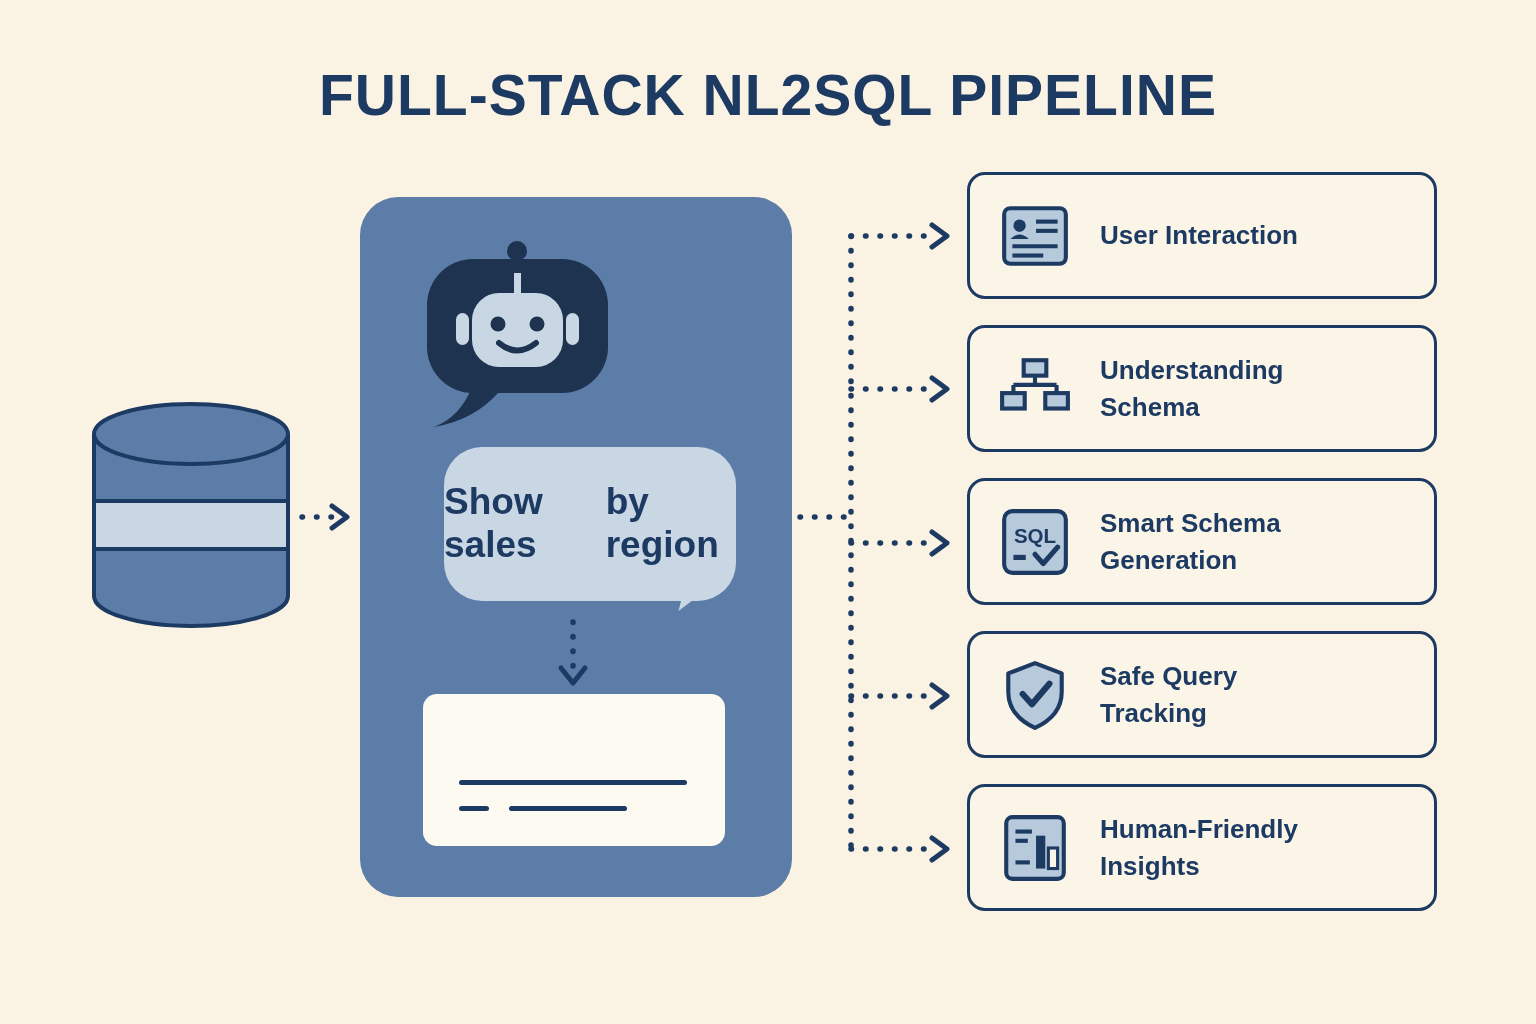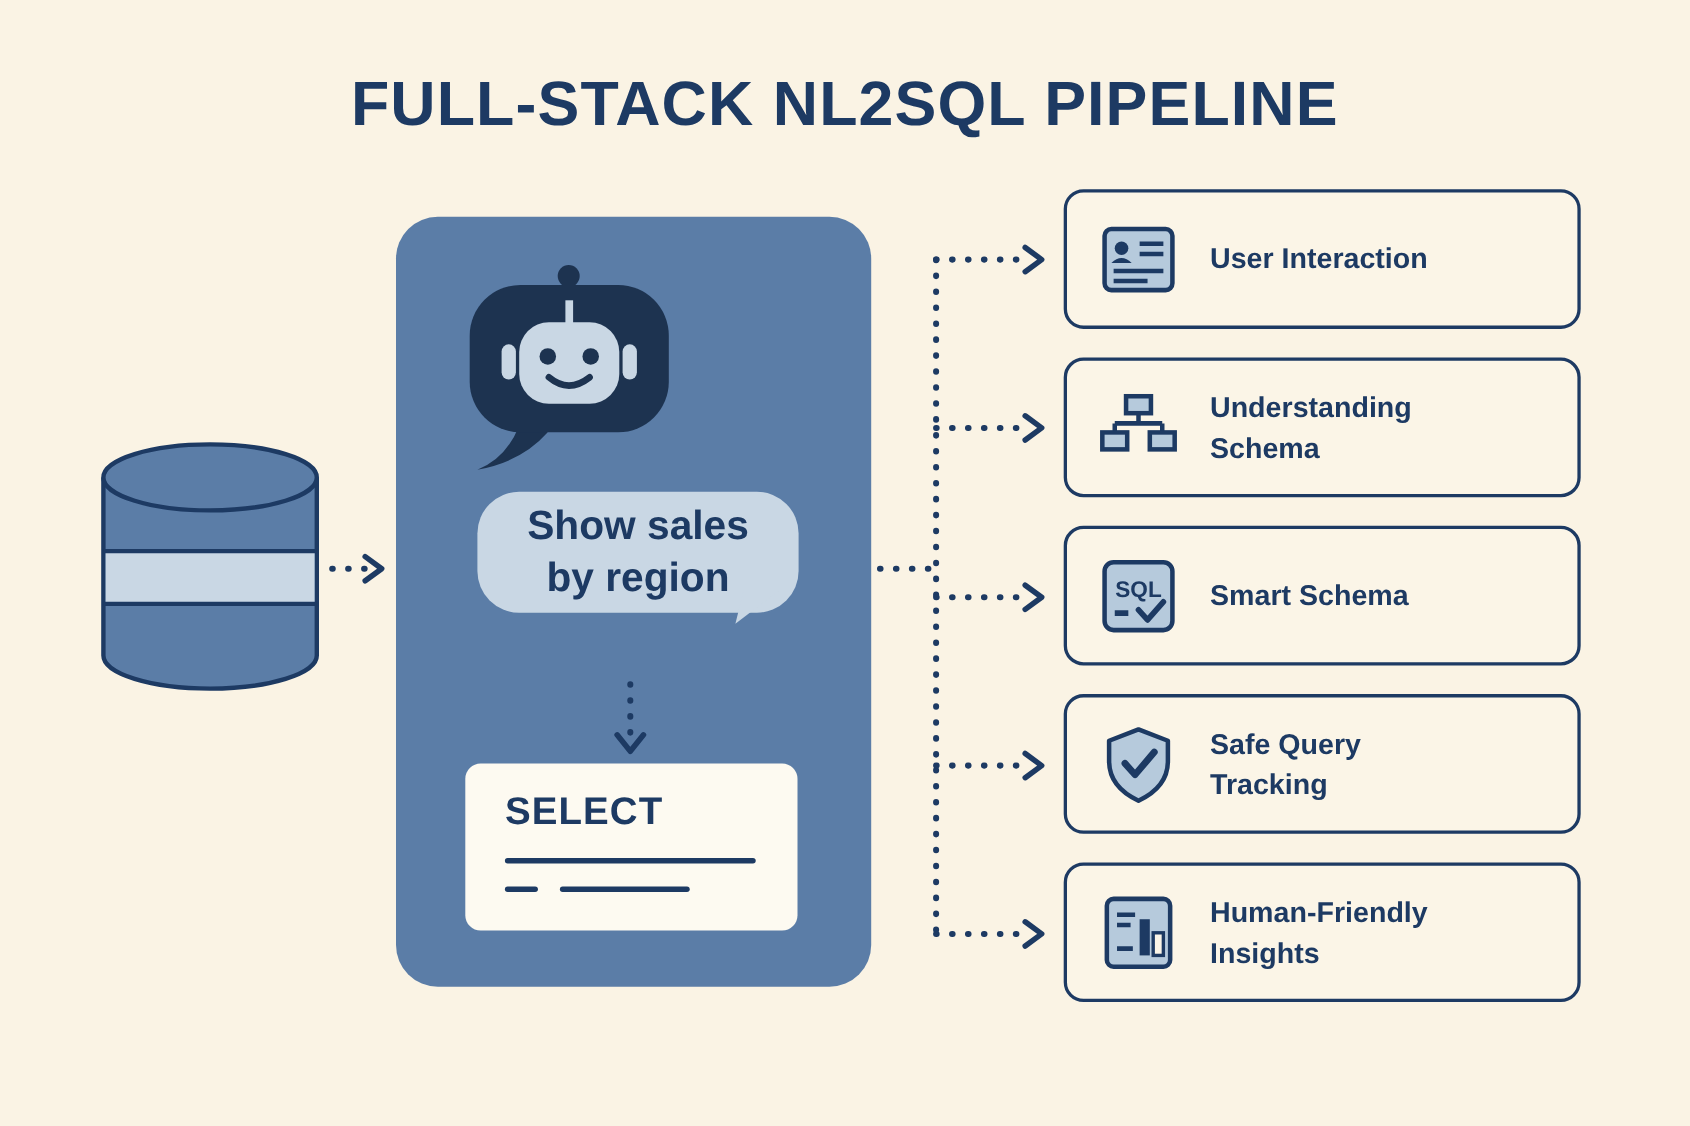--- a/index.html
+++ b/index.html
@@ -24,25 +24,25 @@
   .db{position:absolute;left:86px;top:398px;}
   
   .panel{
     position:absolute;left:360px;top:197px;
     width:432px;height:700px;
     background:#5b7da7;
     border-radius:38px;
   }
   .robot{position:absolute;left:50px;top:28px;}
   .query-bubble{
-    position:absolute;left:74px;top:250px;
-    width:292px;height:110px;
+    position:absolute;left:84px;top:250px;
+    width:292px;height:154px;
     background:#c9d7e4;
     border-radius:38px;
-    display:flex;flex-direction:column;
+    display:flex;flex-direction:row;
     align-items:center;justify-content:center;
     gap:4px;
   }
   .query-bubble::after{
     content:"";position:absolute;bottom:-26px;right:36px;
     width:0;height:0;
     border:16px solid transparent;
     border-top:30px solid #c9d7e4;
     transform:skewX(-38deg);
   }
@@ -122,21 +122,20 @@
         <path d="M89,118 Q107,133 126,118" stroke="#1d3350" stroke-width="6" fill="none" stroke-linecap="round"></path>
       </svg>
     </div>
 
     <div class="query-bubble">
       <div class="query-line">Show sales</div>
       <div class="query-line">by region</div>
     </div>
 
     <div class="select-box">
-      <div class="sql-keyword">SELECT</div>
       <div class="code-line l1"></div>
       <div class="code-line l2"></div>
       <div class="code-line l3"></div>
     </div>
 
   </div>
 
   <div class="steps">
 
     <div class="step">
@@ -175,20 +174,21 @@
       <span class="step-icon">
         <svg width="74" height="74" viewBox="0 0 72 72">
           <rect x="6" y="6" width="60" height="60" rx="8" fill="#b6cadc" stroke="#1d3a63" stroke-width="4"></rect>
           <text x="36" y="37" text-anchor="middle" font-family="Liberation Sans, sans-serif" font-size="20" font-weight="bold" fill="#1d3a63">SQL</text>
           <line x1="15" y1="51" x2="27" y2="51" stroke="#1d3a63" stroke-width="5"></line>
           <path d="M36,48 l8,9 l14,-16" stroke="#1d3a63" stroke-width="5" fill="none" stroke-linecap="round" stroke-linejoin="round"></path>
         </svg>
       </span>
       <div class="step-text">
         <div>Smart Schema</div>
+        <div>Generation</div>
       </div>
     </div>
 
     <div class="step">
       <span class="step-icon">
         <svg width="74" height="74" viewBox="0 0 72 72">
           <path d="M36,5 L62,15 V33 C62,50 51,61 36,68 C21,61 10,50 10,33 V15 Z" fill="#b6cadc" stroke="#1d3a63" stroke-width="4" stroke-linejoin="round"></path>
           <path d="M24,35 l9,10 l17,-20" stroke="#1d3a63" stroke-width="6" fill="none" stroke-linecap="round" stroke-linejoin="round"></path>
         </svg>
       </span>

